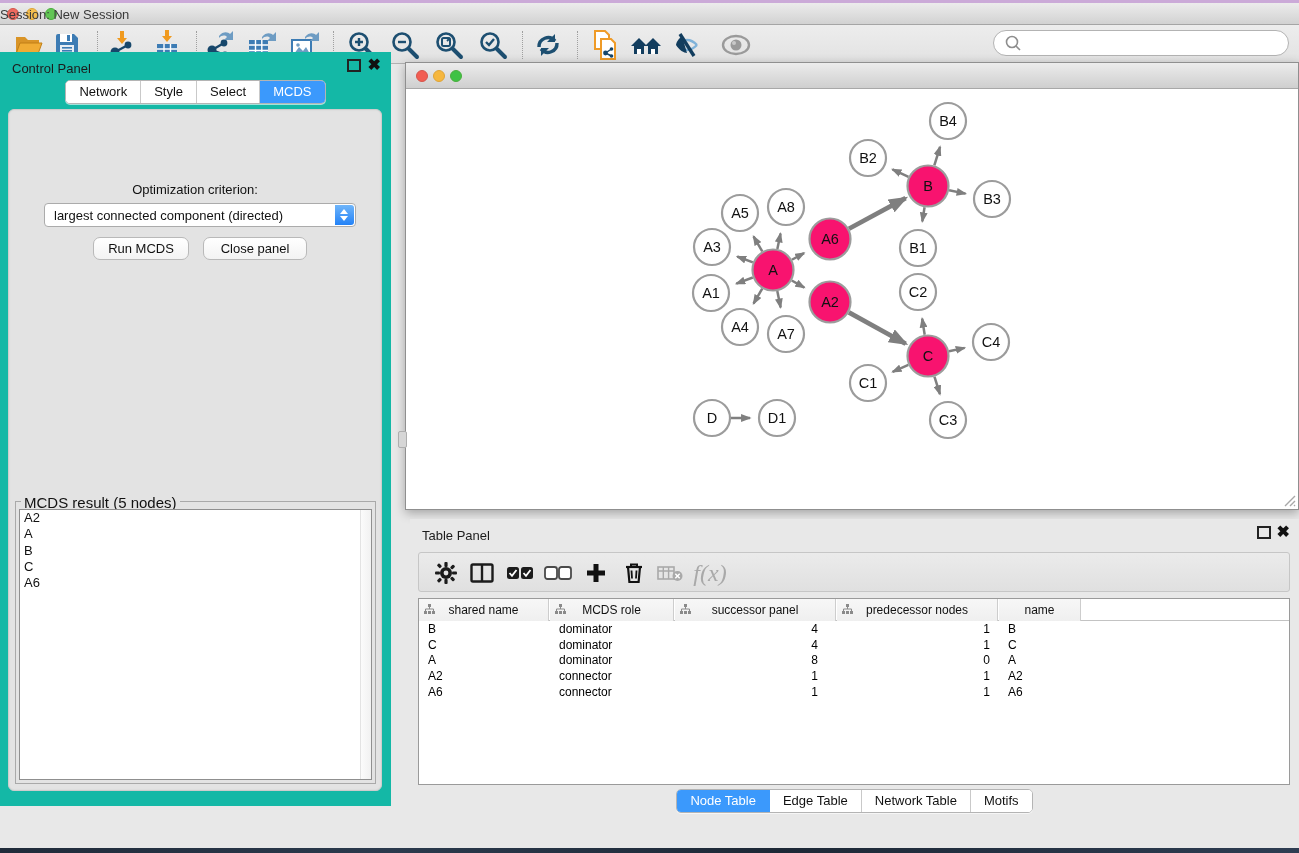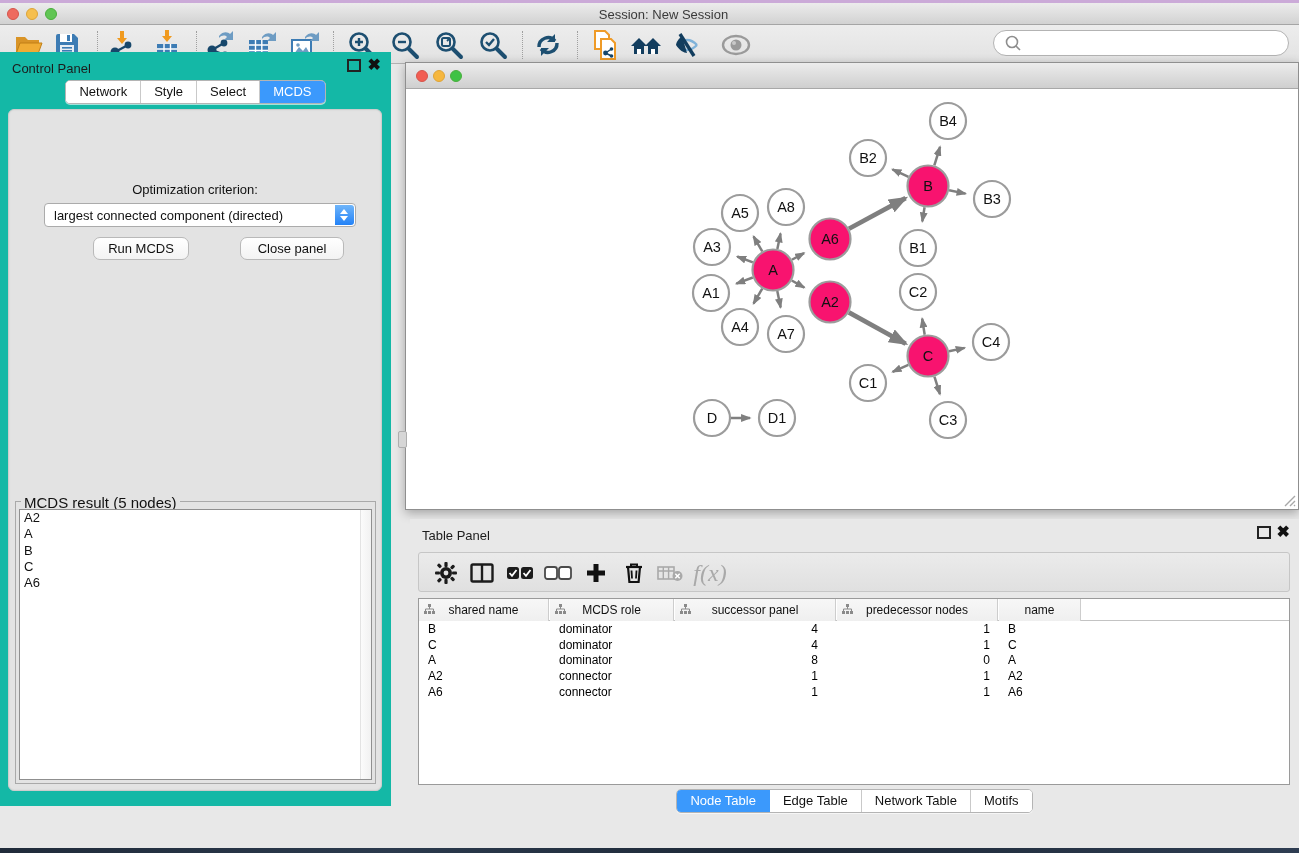--- a/index.html
+++ b/index.html
@@ -11,22 +11,22 @@
   #wallpaper-bottom { position:absolute; left:0; top:848px; width:100%; height:5px;
       background:linear-gradient(90deg,#202b3a,#2b3a4d 30%,#1d2836 60%,#2e3d52); }
 
   
   #titlebar { position:absolute; left:0; top:3px; width:100%; height:22px;
       background:linear-gradient(#ececec,#d2d2d2); border-bottom:1px solid #a5a5a5; }
   .traffic { position:absolute; width:12px; height:12px; border-radius:50%; top:5px; }
   #titlebar .t-red   { left:7px;  background:#ee6a5f; border:1px solid #d5554c; }
   #titlebar .t-yellow{ left:26px; background:#f5bf4f; border:1px solid #deA438; }
   #titlebar .t-green { left:45px; background:#61c554; border:1px solid #4aae3d; }
-  #main-title { position:absolute; top:4px; left:0; width:100%; text-align:center;
-      font-size:13px; color:#3a3a3a;padding-left:28px; }
+  #main-title { position:absolute; top:4px; left:0; width:100%; 
+      font-size:13px; color:#3a3a3a; }
 
   #toolbar { position:absolute; left:0; top:25px; width:100%; height:39px;
       background:linear-gradient(#ededed,#e2e2e2); border-bottom:1px solid #b2b2b2; }
   .tbtn { position:absolute; top:5px; width:38px; height:30px; display:flex;
       align-items:center; justify-content:center; border-radius:4px; }
   .tsep { position:absolute; top:6px; height:28px; width:0;
       border-left:1px dotted #9f9f9f; }
   #search-wrap { position:absolute; right:10px; top:5px; width:296px; height:26px;
       background:#fff; border:1px solid #b3b3b3; border-radius:13px; display:flex; align-items:center; }
   #search-wrap input { border:none; outline:none; background:transparent; flex:1;
@@ -57,21 +57,21 @@
   #criterion-select .stepper { position:absolute; right:1px; top:1px; bottom:1px; width:19px;
       border-radius:0 3px 3px 0; background:linear-gradient(#6fb5fa,#2382f7); }
   .stepper .up, .stepper .dn { position:absolute; left:5px; width:0; height:0;
       border-left:4.5px solid transparent; border-right:4.5px solid transparent; }
   .stepper .up { top:4px; border-bottom:5px solid #fff; }
   .stepper .dn { bottom:4px; border-top:5px solid #fff; }
   .push-btn { position:absolute; height:23px; background:linear-gradient(#ffffff,#f3f3f3);
       border:1px solid #b9b9b9; border-radius:7px; font-size:13px; color:#111;
       display:flex; align-items:center; justify-content:center; }
   #run-btn { left:84px; top:127px; width:96px; }
-  #closepanel-btn { left:194px; top:127px; width:104px;margin-left:37px; }
+  #closepanel-btn { left:194px; top:127px; width:104px; }
 
   #result-fieldset { position:absolute; left:6px; top:391px; width:361px; height:283px;
       border:1px solid #a9a9a9; }
   #result-legend { position:absolute; left:5px; top:-8px; background:#e3e3e3;
       font-size:15px; color:#111; padding:0 3px; }
   #result-list { position:absolute; left:3px; top:7px; right:3px; bottom:3px;
       background:#fff; border:1px solid #8f8f8f; overflow:hidden; }
   #result-list .item { font-size:13px; color:#111; padding:0 0 0 4px; line-height:16.3px; }
   #result-scroll { position:absolute; right:0; top:0; bottom:0; width:11px;
       background:linear-gradient(90deg,#fbfbfb,#f1f1f1); border-left:1px solid #e3e3e3; }

